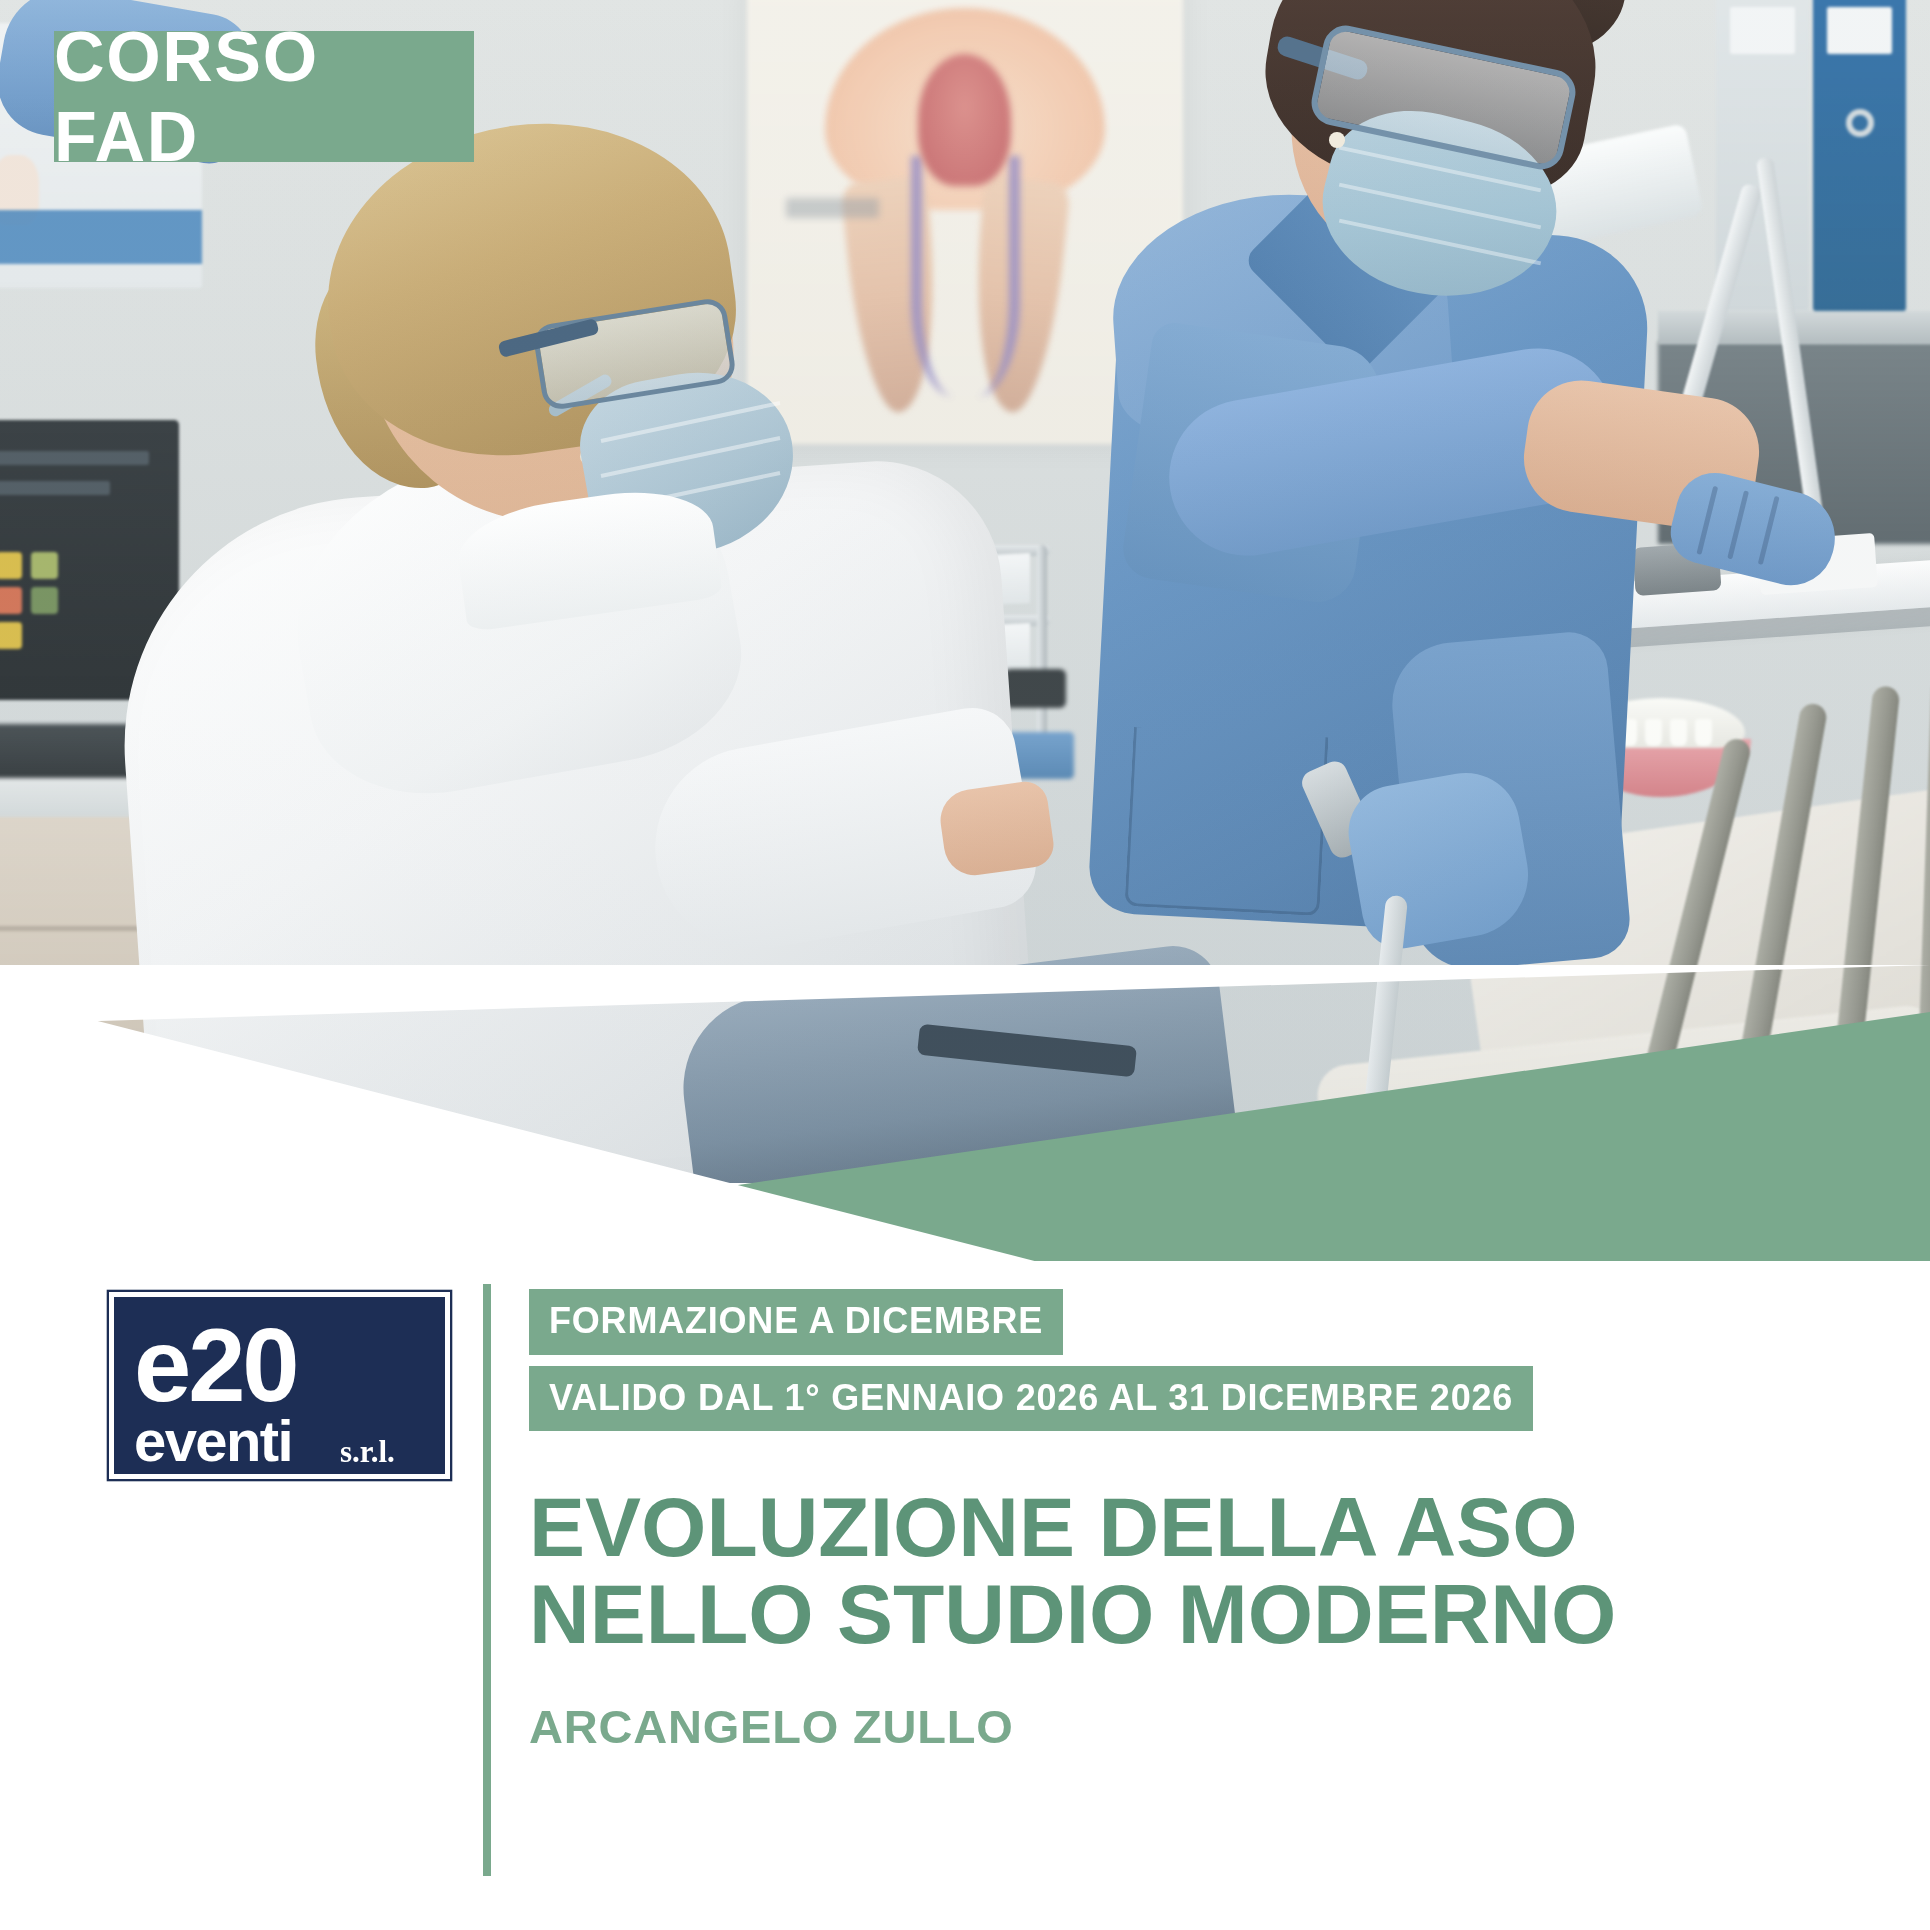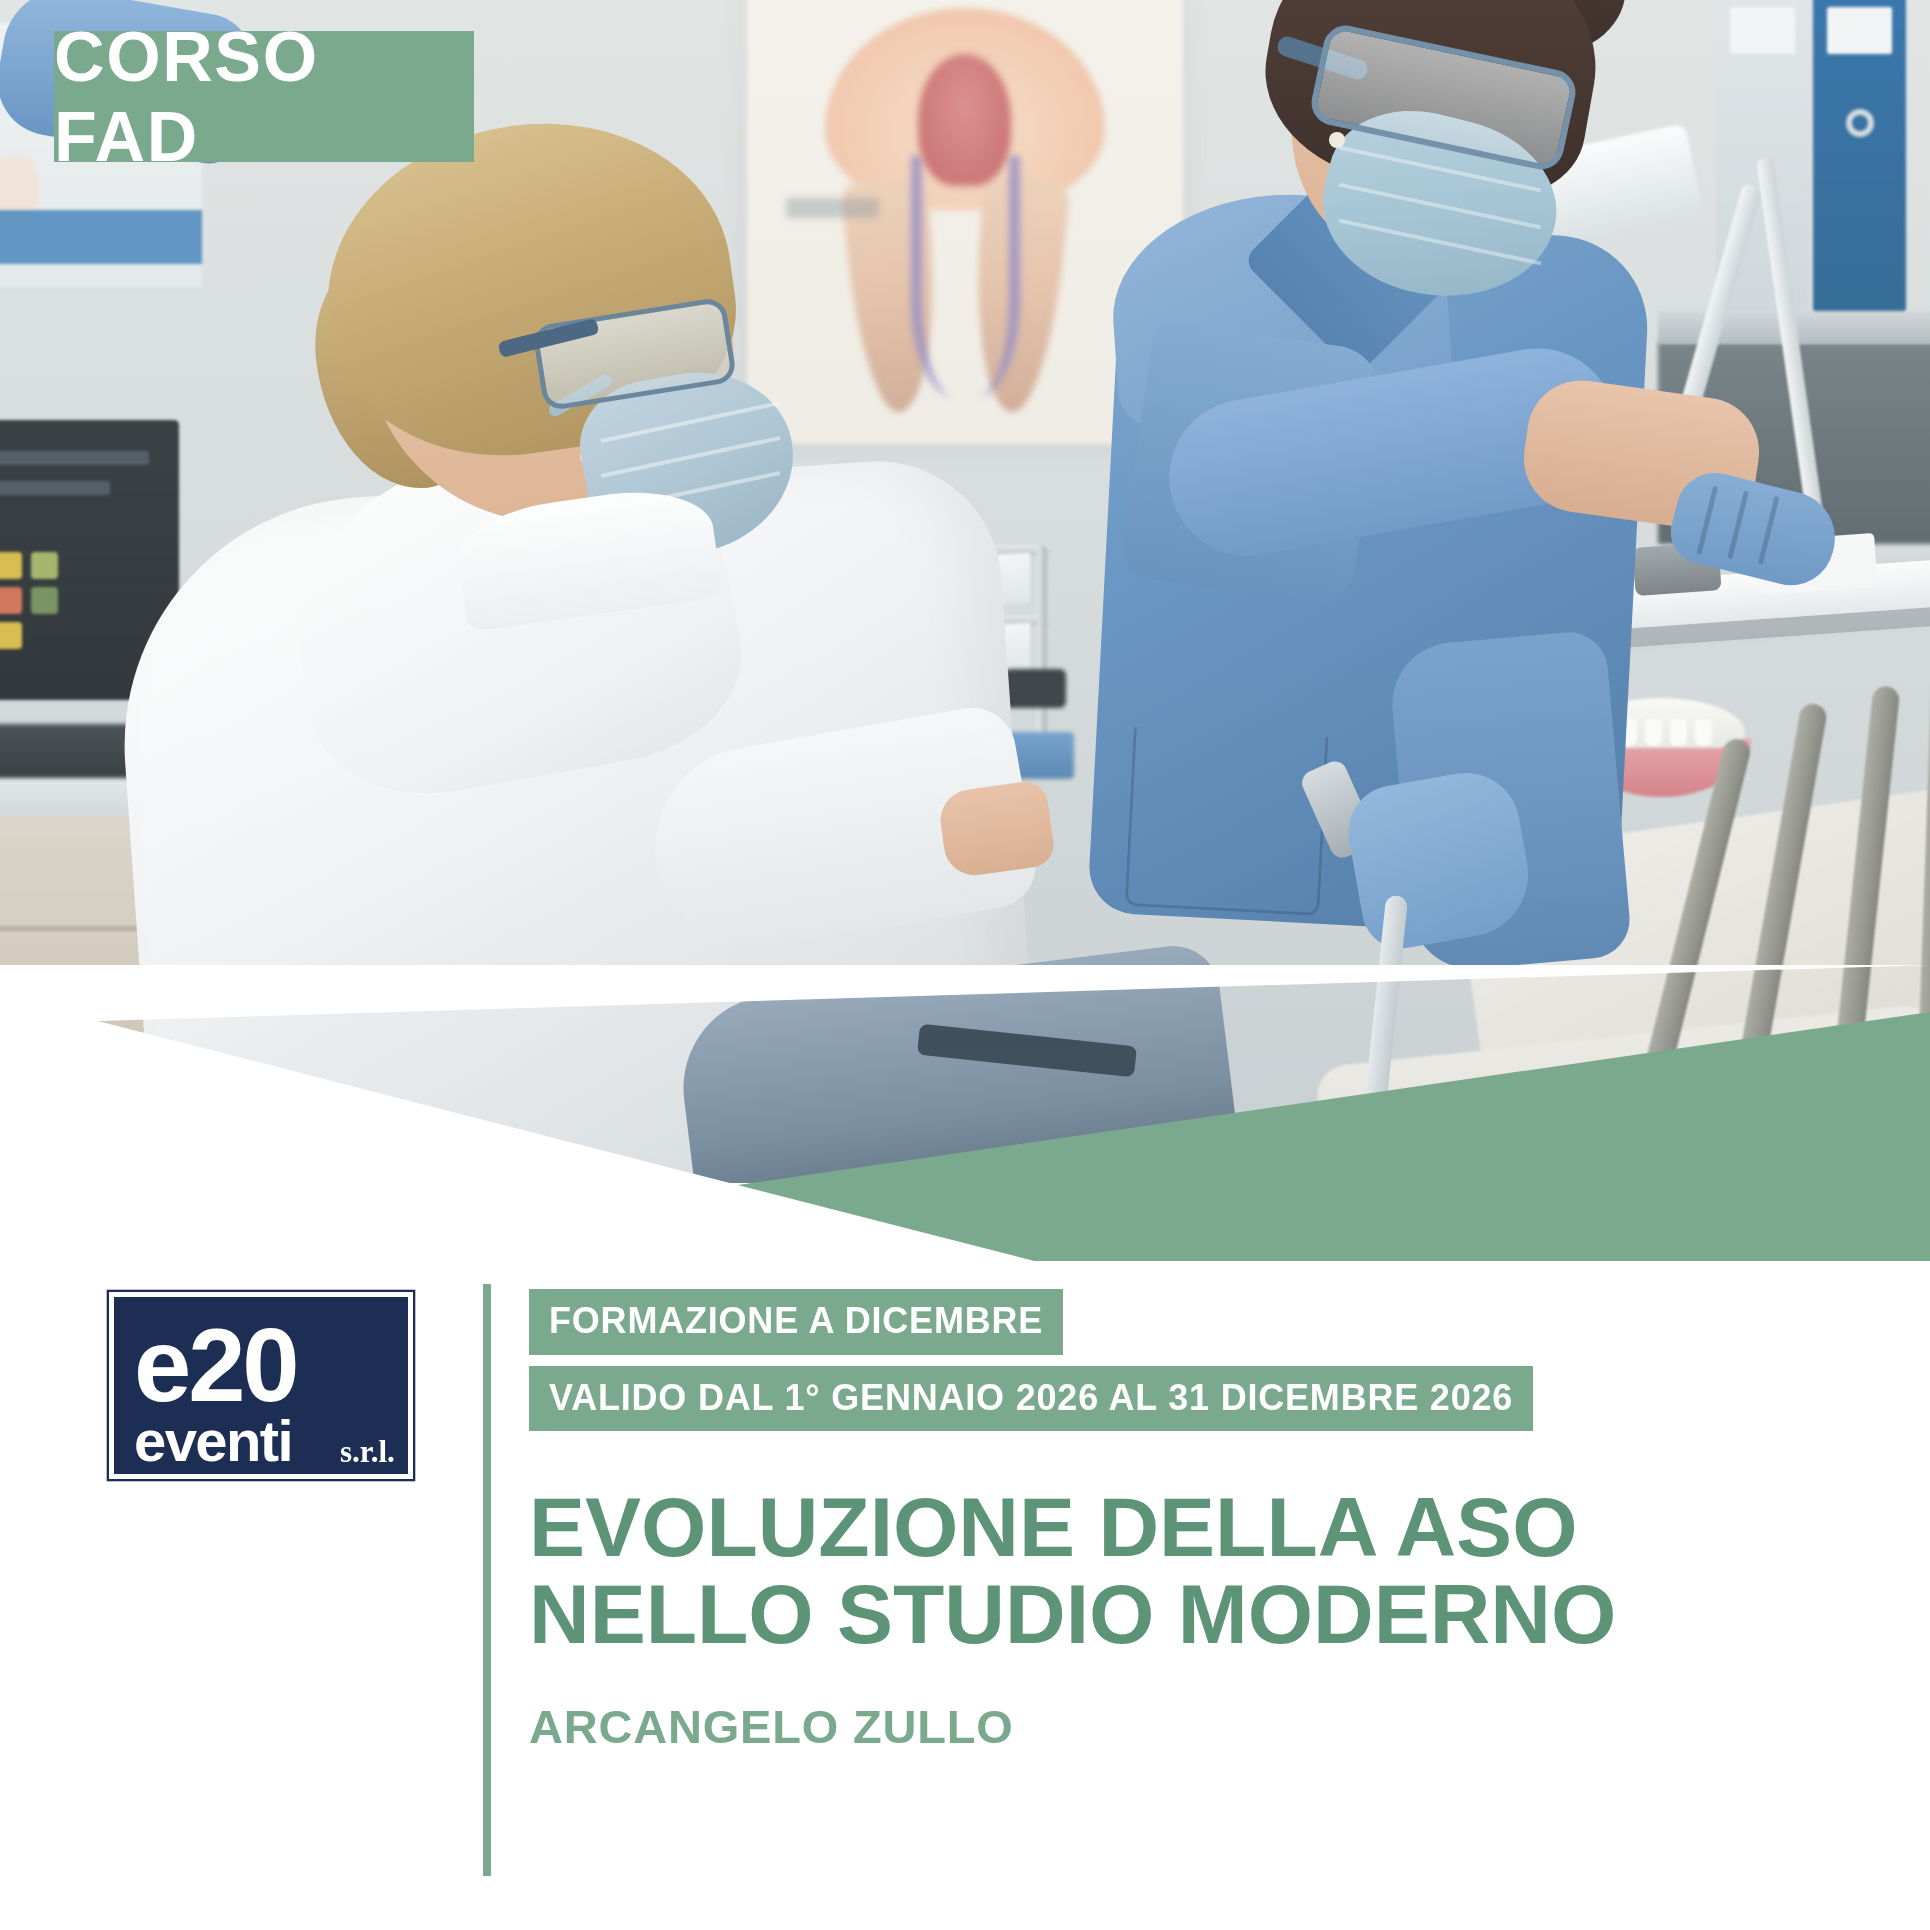--- a/index.html
+++ b/index.html
@@ -534,21 +534,21 @@
     position: absolute;
     left: 0; top: 1261px;
     width: 1930px; height: 669px;
     background: #ffffff;
     z-index: 10;
   }
 
   .logo-box {
     position: absolute;
     left: 109px; top: 31px;
-    width: 304px; height: 187px;
+    width: 341px; height: 187px;
     background: #1d2e55;
     border: 5.4px solid #ffffff;
     box-shadow: 0 0 0 2.3px #1d2e55;
     overflow: hidden;
   }
   .logo-inner {
     position: absolute; left: 0; top: 0; width: 100%; height: 100%;
   }
   .logo-e20 {
     position:absolute; left: 20px; top: 17px;

